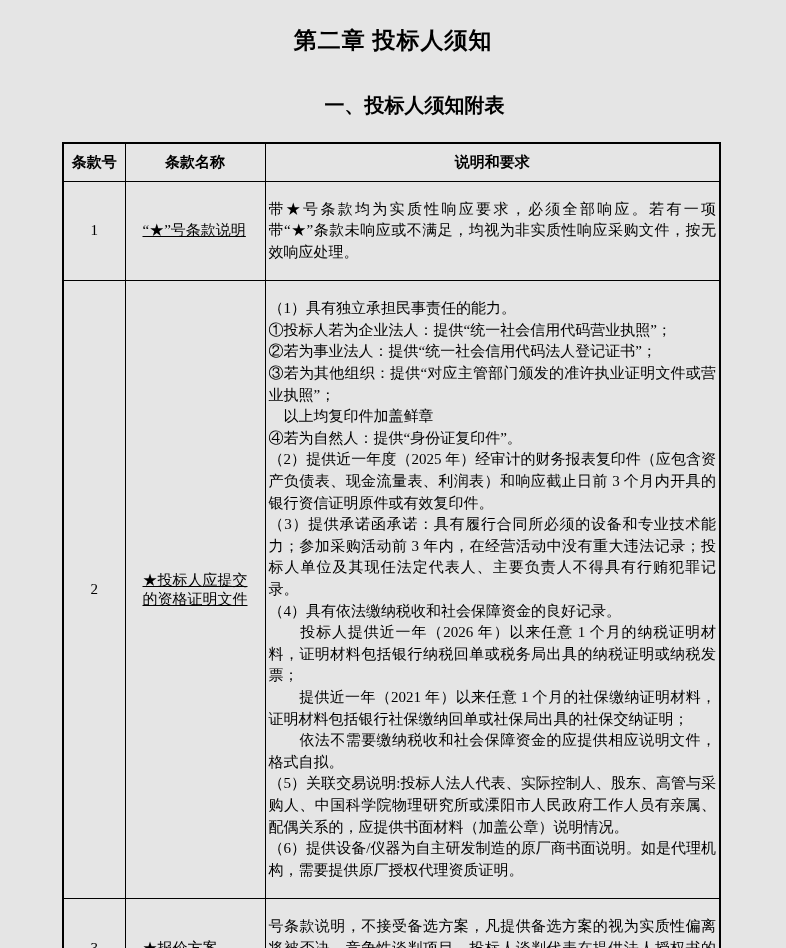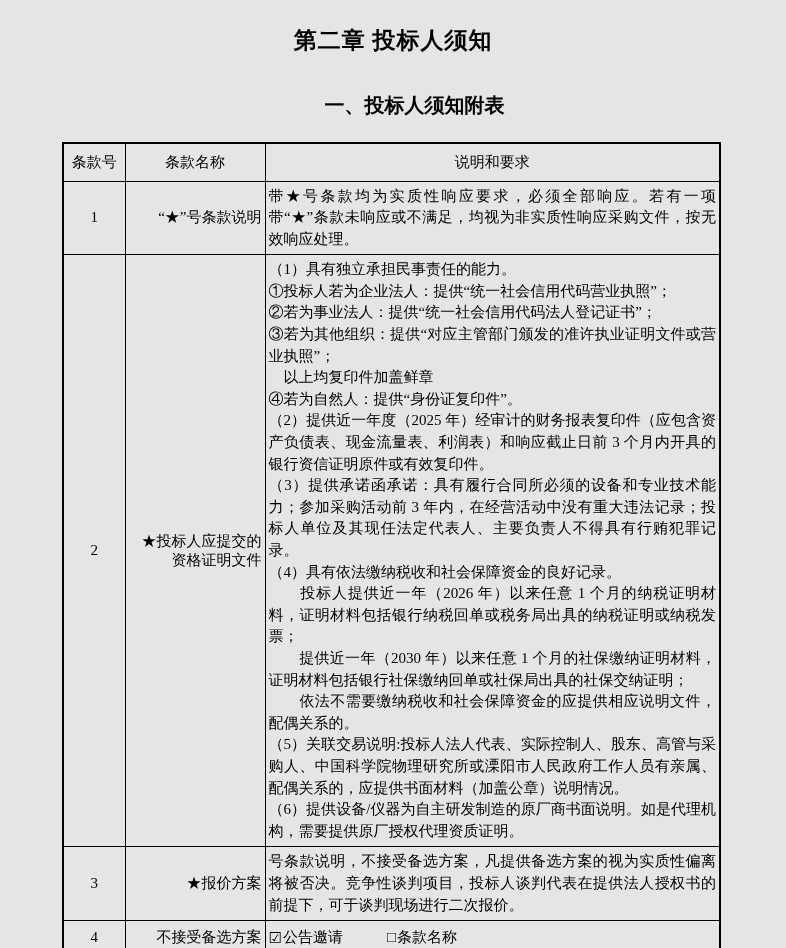--- a/index.html
+++ b/index.html
@@ -39,38 +39,39 @@
     margin: 24px 0 0 62px;
     border: 2px solid #000000;
   }
   .notice-table th,
   .notice-table td {
     border: 1px solid #000000;
     font-size: 15px;
     overflow: hidden;
   }
   .notice-table th {
-    font-weight: normal;
+    font-weight: bold;
     text-align: center;
   }
   col.c-no   { width: 62px;  }
   col.c-name { width: 140px; }
   col.c-desc { width: 455px; }
   .cell-no {
     text-align: center;
     vertical-align: middle;
   }
   .cell-name {
-    text-align: right;
+    text-align: left;
     vertical-align: middle;
-    padding: 0 3px;
+    padding: 0 17px;
+    text-decoration: underline;
   }
   .cell-desc {
     vertical-align: middle;
-    padding: 4px 3px;
+    padding: 17px 3px;
   }
   .cell-desc p {
     margin: 0;
     line-height: 21.6px;
     text-align: justify;
   }
   .cell-desc.top {
     vertical-align: top;
   }
   .opt-row {
@@ -127,22 +128,22 @@
             <p>（1）具有独立承担民事责任的能力。</p>
             <p>①投标人若为企业法人：提供“统一社会信用代码营业执照”；</p>
             <p>②若为事业法人：提供“统一社会信用代码法人登记证书”；</p>
             <p>③若为其他组织：提供“对应主管部门颁发的准许执业证明文件或营业执照”；</p>
             <p>　以上均复印件加盖鲜章</p>
             <p>④若为自然人：提供“身份证复印件”。</p>
             <p>（2）提供近一年度（2025 年）经审计的财务报表复印件（应包含资产负债表、现金流量表、利润表）和响应截止日前 3 个月内开具的银行资信证明原件或有效复印件。</p>
             <p>（3）提供承诺函承诺：具有履行合同所必须的设备和专业技术能力；参加采购活动前 3 年内，在经营活动中没有重大违法记录；投标人单位及其现任法定代表人、主要负责人不得具有行贿犯罪记录。</p>
             <p>（4）具有依法缴纳税收和社会保障资金的良好记录。</p>
             <p>　　投标人提供近一年（2026 年）以来任意 1 个月的纳税证明材料，证明材料包括银行纳税回单或税务局出具的纳税证明或纳税发票；</p>
-            <p>　　提供近一年（2030 年）以来任意 1 个月的社保缴纳证明材料，证明材料包括银行社保缴纳回单或社保局出具的社保交纳证明；</p>
-            <p>　　依法不需要缴纳税收和社会保障资金的应提供相应说明文件，配偶关系的。</p>
+            <p>　　提供近一年（2021 年）以来任意 1 个月的社保缴纳证明材料，证明材料包括银行社保缴纳回单或社保局出具的社保交纳证明；</p>
+            <p>　　依法不需要缴纳税收和社会保障资金的应提供相应说明文件，格式自拟。</p>
             <p>（5）关联交易说明:投标人法人代表、实际控制人、股东、高管与采购人、中国科学院物理研究所或溧阳市人民政府工作人员有亲属、配偶关系的，应提供书面材料（加盖公章）说明情况。</p>
             <p>（6）提供设备/仪器为自主研发制造的原厂商书面说明。如是代理机构，需要提供原厂授权代理资质证明。</p>
           </td>
       </tr>
       <tr style="height:68px;">
         <td class="cell-no">3</td>
         <td class="cell-name">★报价方案</td>
         <td class="cell-desc">
             <p>号条款说明，不接受备选方案，凡提供备选方案的视为实质性偏离将被否决。竞争性谈判项目，投标人谈判代表在提供法人授权书的前提下，可于谈判现场进行二次报价。</p>
           </td>

